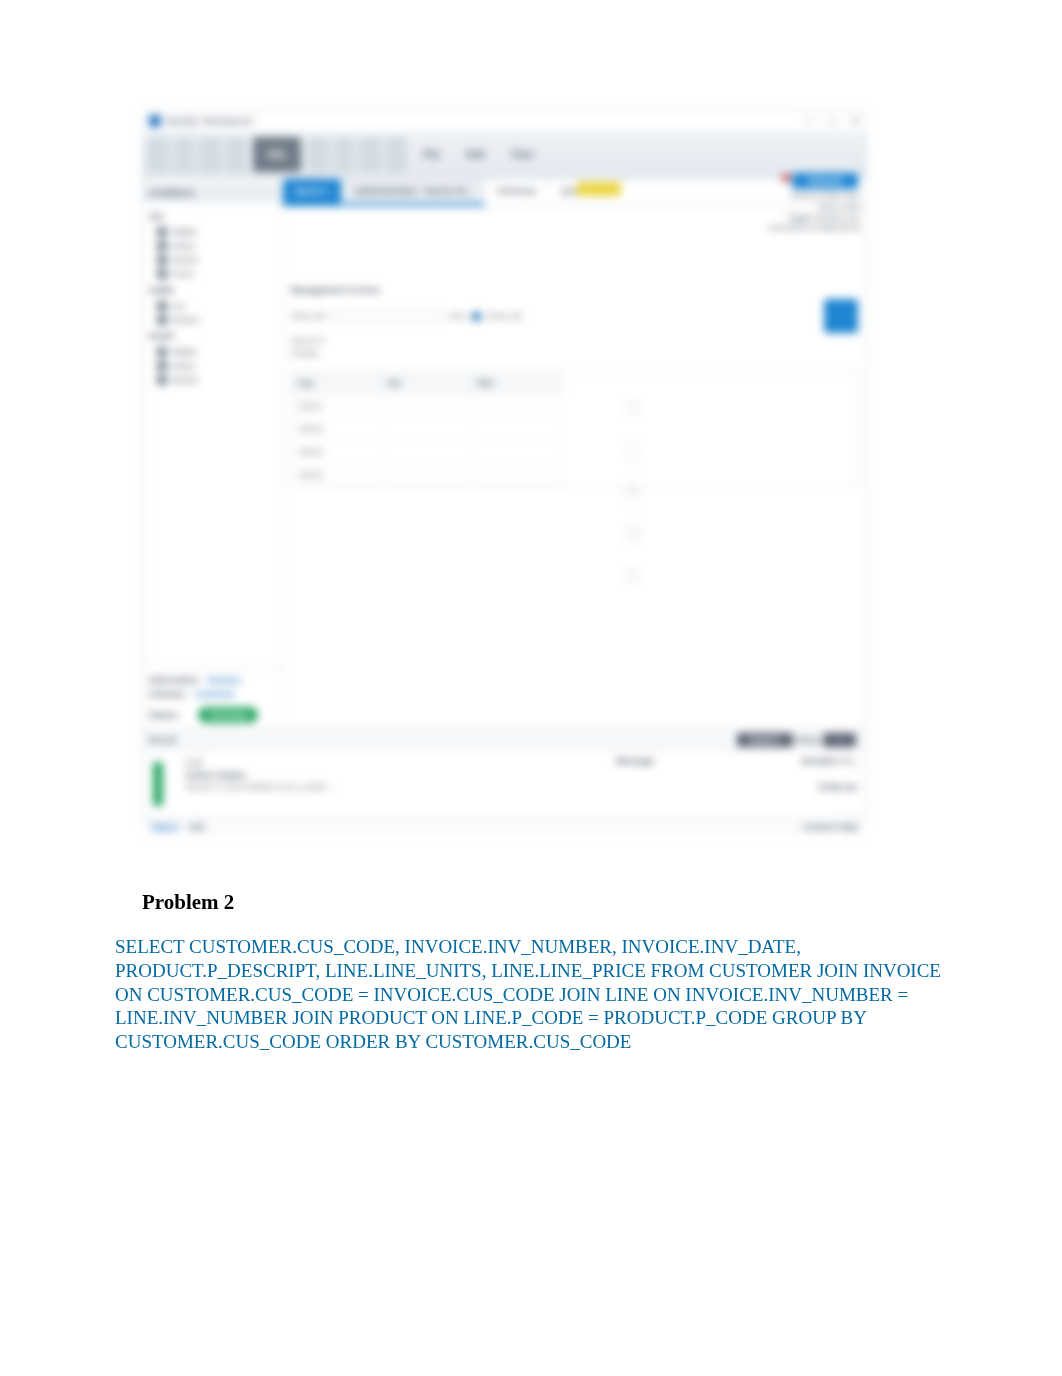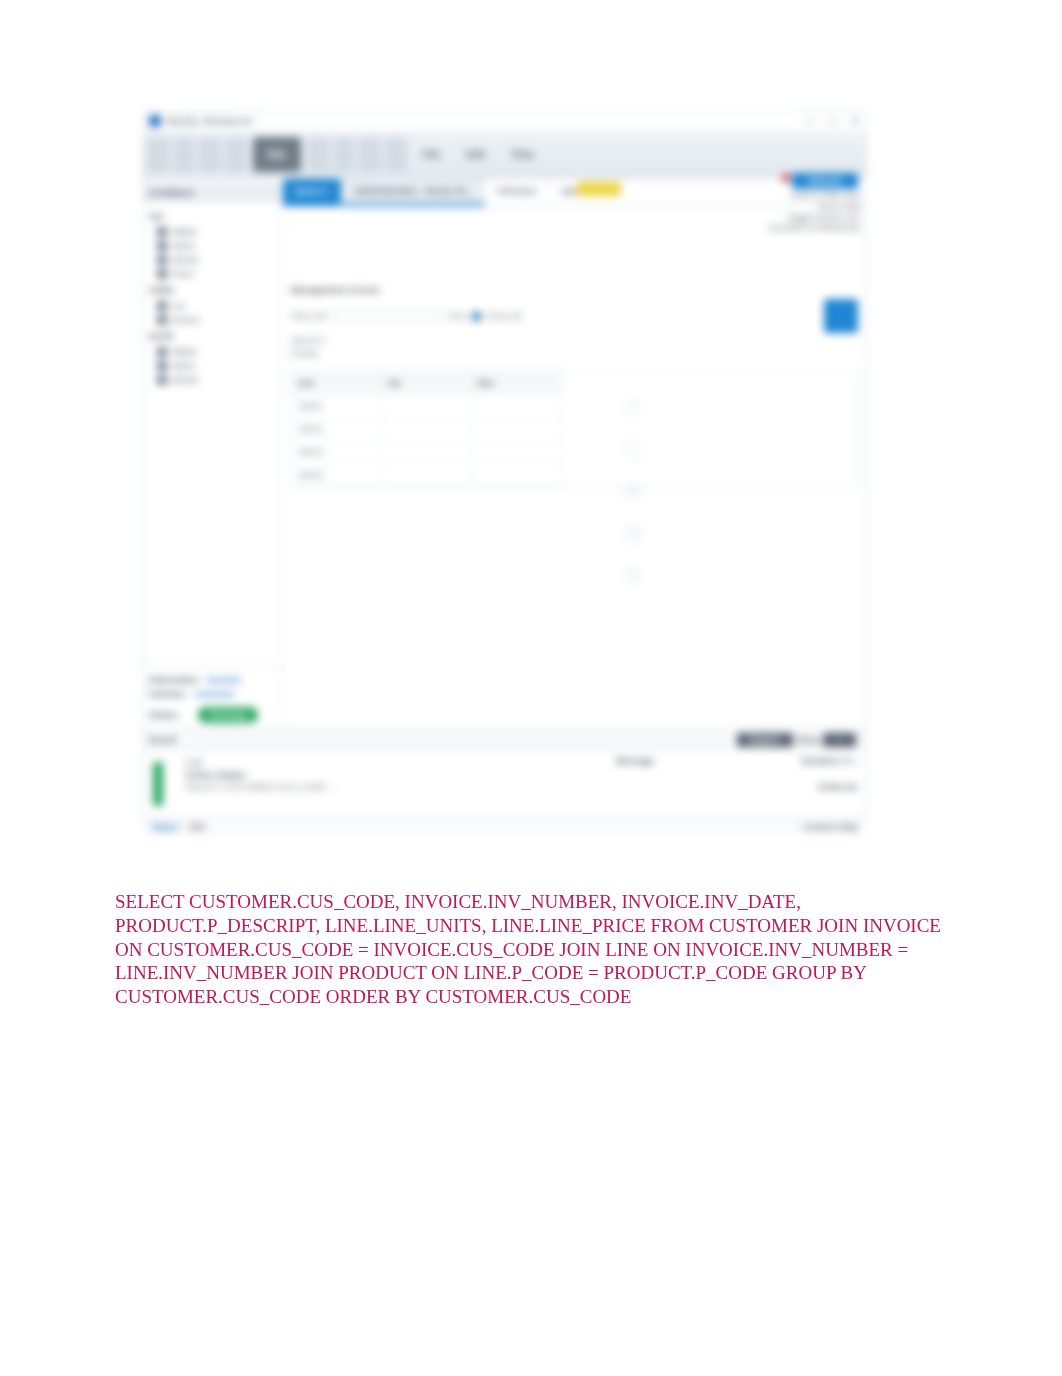--- a/index.html
+++ b/index.html
@@ -241,21 +241,21 @@
     font-family: "Times New Roman", serif;
     font-size: 21px;
     font-weight: 700;
     color: #000;
     margin-left: 27px;
     margin-bottom: 20px;
   }
   .doc-body {
     font-family: "Times New Roman", serif;
     font-size: 19px;
-    color: #be185d;
+    color: #0369a1;
     line-height: 1.25;
     white-space: normal;
   }
 </style>
 </head>
 <body>
 
 <div class="page">
 
   <div class="app-window">
@@ -453,16 +453,17 @@
 
     <div class="statusbar">
       <span class="blue">Object</span>
       <span>Info</span>
       <span class="sp"></span>
       <span>Context Help</span>
     </div>
   </div>
 
   <div class="doc-section">
+    <div class="doc-heading">Problem 2</div>
     <div class="doc-body">SELECT CUSTOMER.CUS_CODE, INVOICE.INV_NUMBER, INVOICE.INV_DATE, PRODUCT.P_DESCRIPT, LINE.LINE_UNITS, LINE.LINE_PRICE FROM CUSTOMER JOIN INVOICE ON CUSTOMER.CUS_CODE = INVOICE.CUS_CODE JOIN LINE ON INVOICE.INV_NUMBER = LINE.INV_NUMBER JOIN PRODUCT ON LINE.P_CODE = PRODUCT.P_CODE GROUP BY CUSTOMER.CUS_CODE ORDER BY CUSTOMER.CUS_CODE</div>
   </div>
 
 </div>
 
 </body></html>

